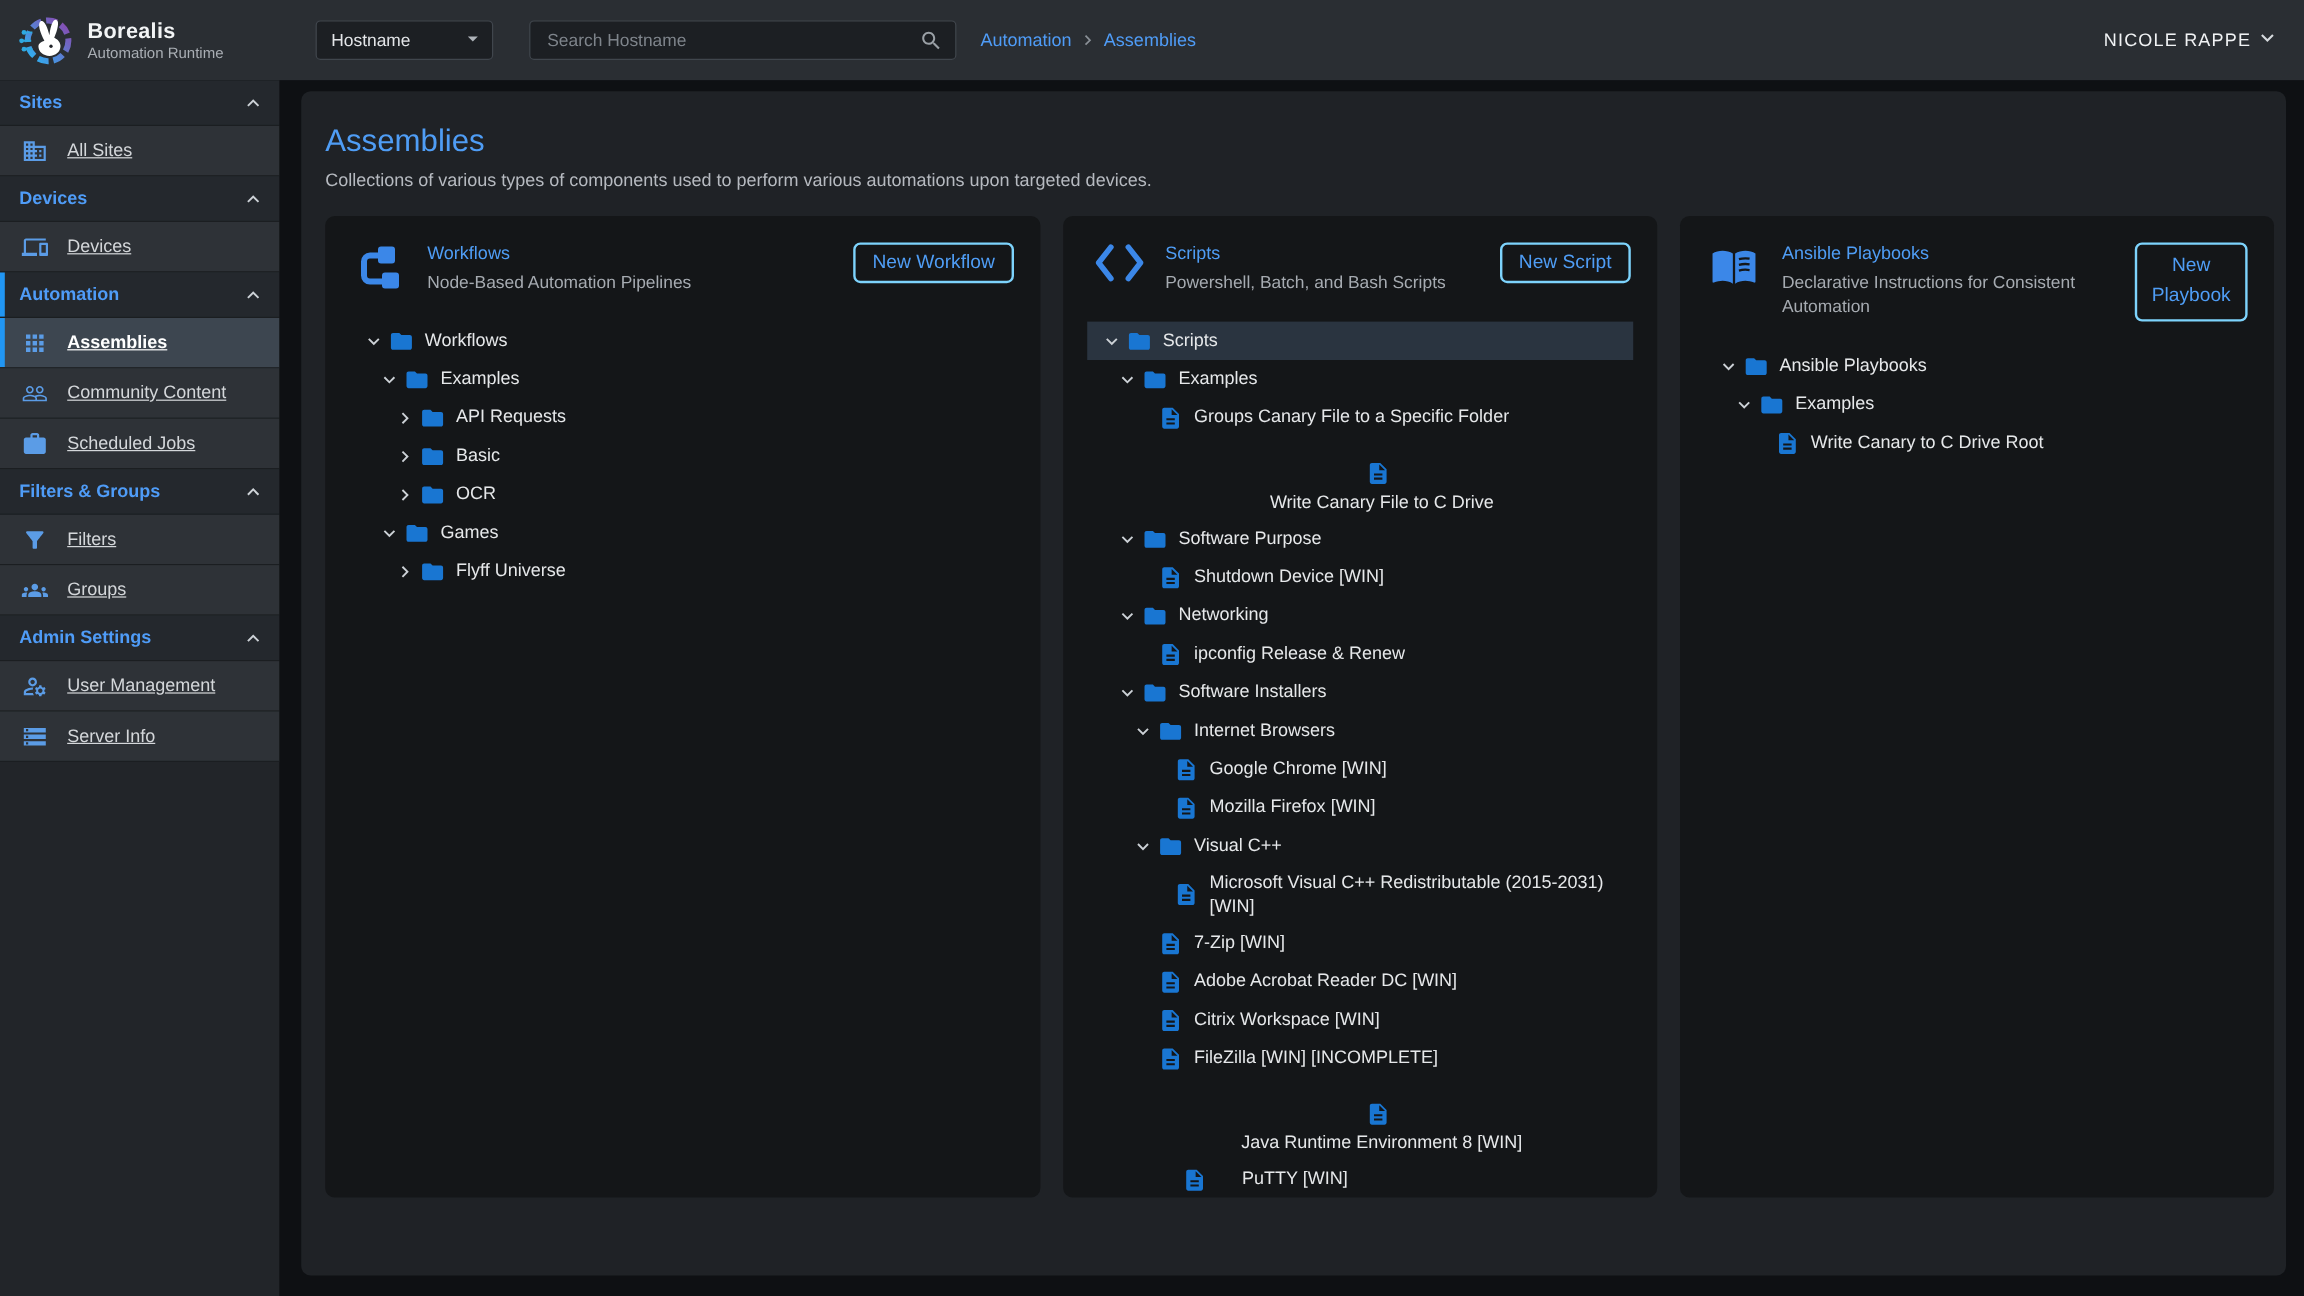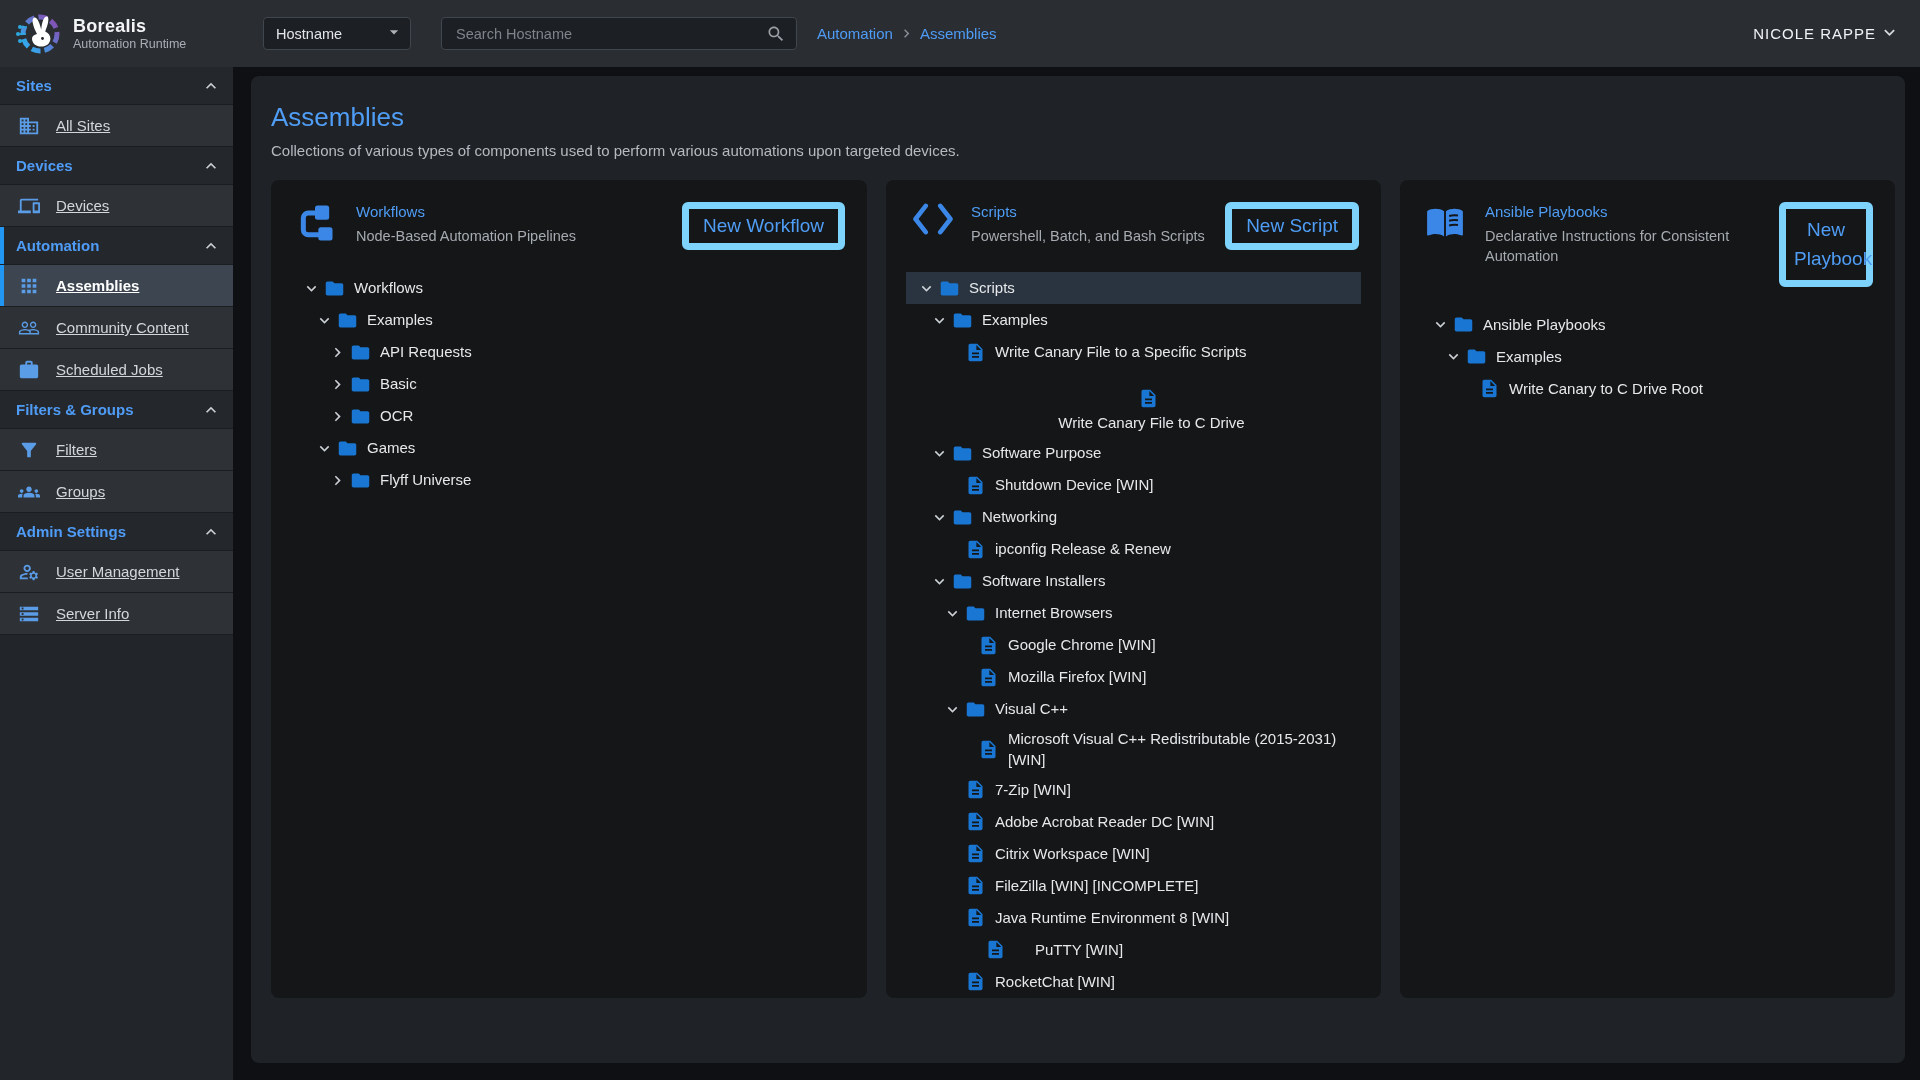--- a/index.html
+++ b/index.html
@@ -56,22 +56,22 @@
 
   .cards { display:flex; gap:19px; margin-top:21px; height:818px; }
   .card { background:#141618; border-radius:8px; padding:22px 0 0 0; width:495px; flex:0 0 495px; overflow:hidden; }
   .card.wide { width:596px; flex:0 0 596px; }
   .card-header { display:flex; align-items:flex-start; padding:0 22px 0 24px; }
   .card-icon { margin-right:17px; margin-top:1px; flex:0 0 44px; width:44px; }
   .card-icon svg { display:block; }
   .card-titles { flex:1; min-width:0; padding-right:12px; }
   .card-title { font-size:15px; color:#4f9df5; margin:1px 0 6px 0; }
   .card-sub { font-size:14.5px; color:#a6abb1; line-height:1.4; }
-  .card-btn { border:7px solid #7dd3fc; color:#4f9df5; background:transparent; border-radius:6px;
-    font-size:19px; font-family:inherit; padding:6px 14px; cursor:pointer; white-space:nowrap; }
+  .card-btn { border:2px solid #7dd3fc; color:#4f9df5; background:transparent; border-radius:6px;
+    font-size:16px; font-family:inherit; padding:6px 14px; cursor:pointer; white-space:nowrap; }
   .card-btn.wrap { white-space:normal; width:94px; line-height:1.55; padding:6px 8px; }
 
   
   .tree { margin:22px 20px 0 20px; }
   .tree-row { display:flex; align-items:center; min-height:32px; font-size:15px; color:#e6e8ea; cursor:pointer; }
   .tree-row.selected { background:#2a3440; }
   .chev-box { width:20px; flex:0 0 20px; display:flex; align-items:center; justify-content:center; }
   .chev-box svg { width:19px; height:19px; fill:#ccd1d6; display:block; }
   .node-icon { width:21px; height:21px; flex:0 0 21px; margin:0 9px 0 3px; }
   .node-icon svg { width:21px; height:21px; fill:#1976d2; display:block; }
@@ -411,21 +411,21 @@
                   </span>
                   <span class="tree-label">Examples</span>
                 </div>
                 <div class="tree-row" style="padding-left: 36px;">
                   <span class="chev-box"></span>
                   <span class="node-icon">
                     <svg viewBox="0 0 24 24">
                       <path d="M14 2H6c-1.1 0-1.99.9-1.99 2L4 20c0 1.1.89 2 1.99 2H18c1.1 0 2-.9 2-2V8l-6-6zm2 16H8v-2h8v2zm0-4H8v-2h8v2zm-3-5V3.5L18.5 9H13z"></path>
                     </svg>
                   </span>
-                  <span class="tree-label">Write Canary File to a Specific Scripts</span>
+                  <span class="tree-label">Groups Canary File to a Specific Folder</span>
                 </div>
                 <div class="tree-row" style="padding-left: 36px; flex-direction: column;">
                   <span class="chev-box"></span>
                   <span class="node-icon">
                     <svg viewBox="0 0 24 24">
                       <path d="M14 2H6c-1.1 0-1.99.9-1.99 2L4 20c0 1.1.89 2 1.99 2H18c1.1 0 2-.9 2-2V8l-6-6zm2 16H8v-2h8v2zm0-4H8v-2h8v2zm-3-5V3.5L18.5 9H13z"></path>
                     </svg>
                   </span>
                   <span class="tree-label">Write Canary File to C Drive</span>
                 </div>
@@ -568,21 +568,21 @@
                 </div>
                 <div class="tree-row" style="padding-left: 36px;">
                   <span class="chev-box"></span>
                   <span class="node-icon">
                     <svg viewBox="0 0 24 24">
                       <path d="M14 2H6c-1.1 0-1.99.9-1.99 2L4 20c0 1.1.89 2 1.99 2H18c1.1 0 2-.9 2-2V8l-6-6zm2 16H8v-2h8v2zm0-4H8v-2h8v2zm-3-5V3.5L18.5 9H13z"></path>
                     </svg>
                   </span>
                   <span class="tree-label">FileZilla [WIN] [INCOMPLETE]</span>
                 </div>
-                <div class="tree-row" style="padding-left: 36px;">
+                <div class="tree-row" style="padding-left: 36px; flex-direction: column;">
                   <span class="chev-box"></span>
                   <span class="node-icon">
                     <svg viewBox="0 0 24 24">
                       <path d="M14 2H6c-1.1 0-1.99.9-1.99 2L4 20c0 1.1.89 2 1.99 2H18c1.1 0 2-.9 2-2V8l-6-6zm2 16H8v-2h8v2zm0-4H8v-2h8v2zm-3-5V3.5L18.5 9H13z"></path>
                     </svg>
                   </span>
                   <span class="tree-label">Java Runtime Environment 8 [WIN]</span>
                 </div>
                 <div class="tree-row" style="padding-left: 36px; gap: 20px;">
                   <span class="chev-box"></span>

